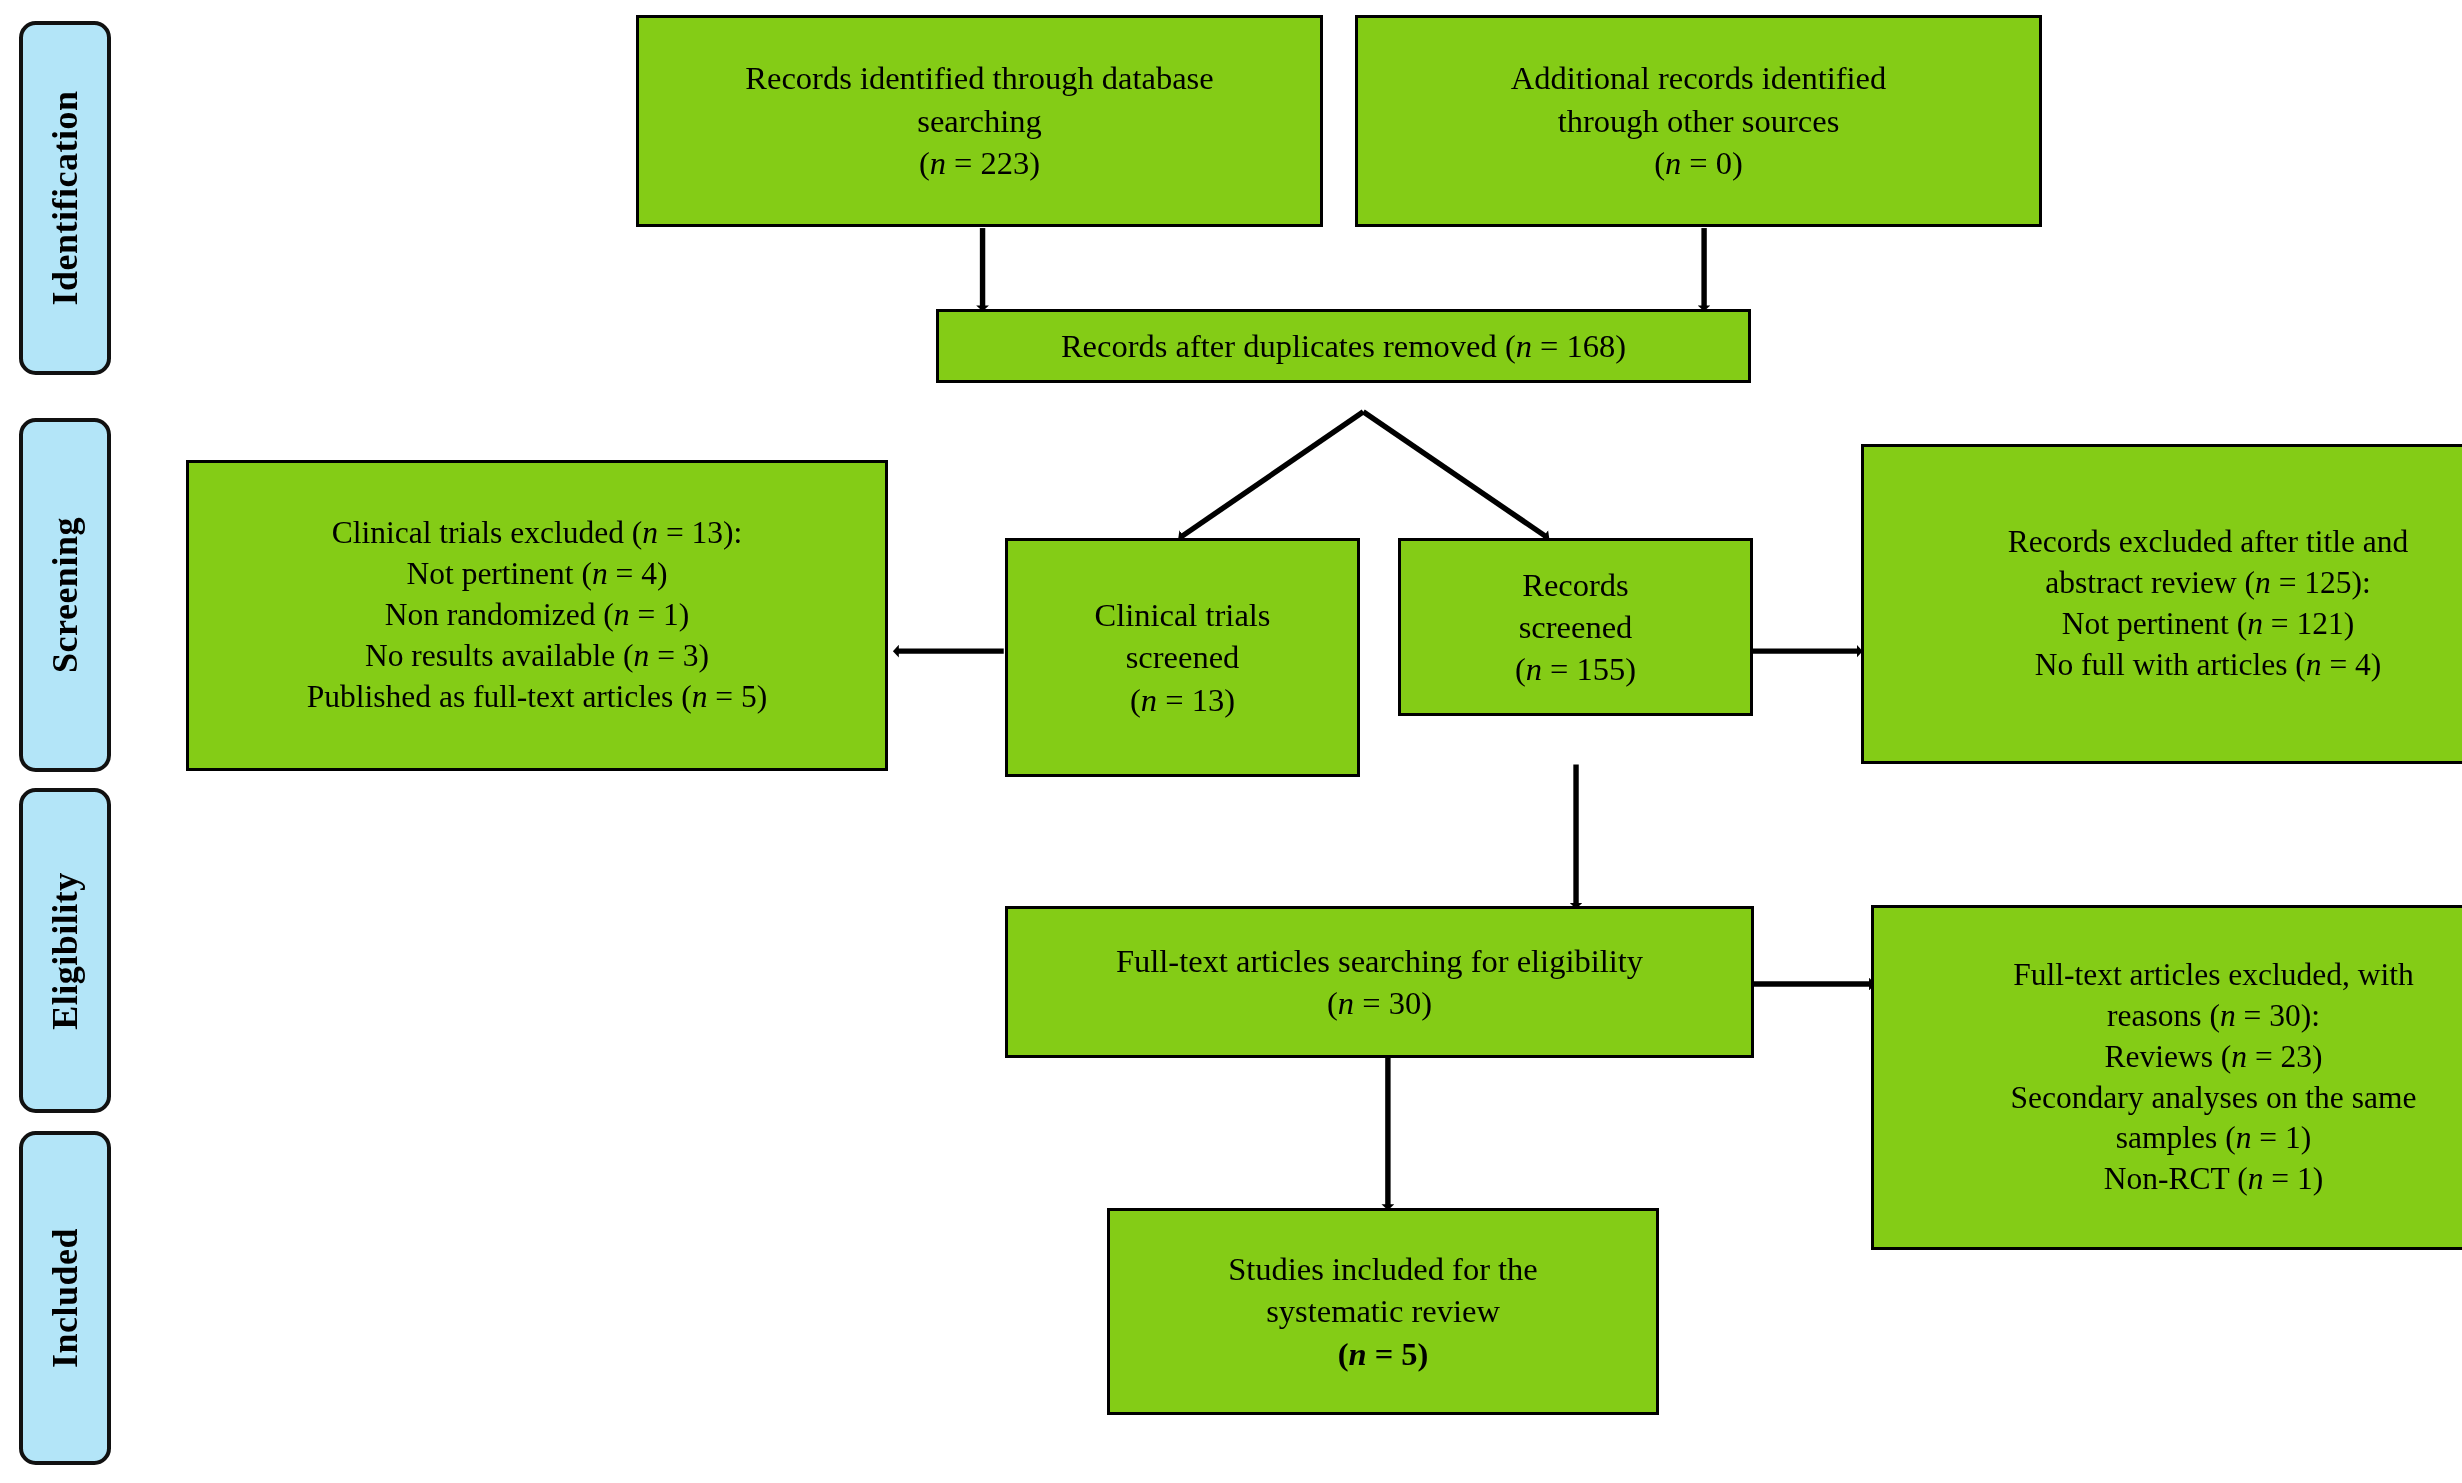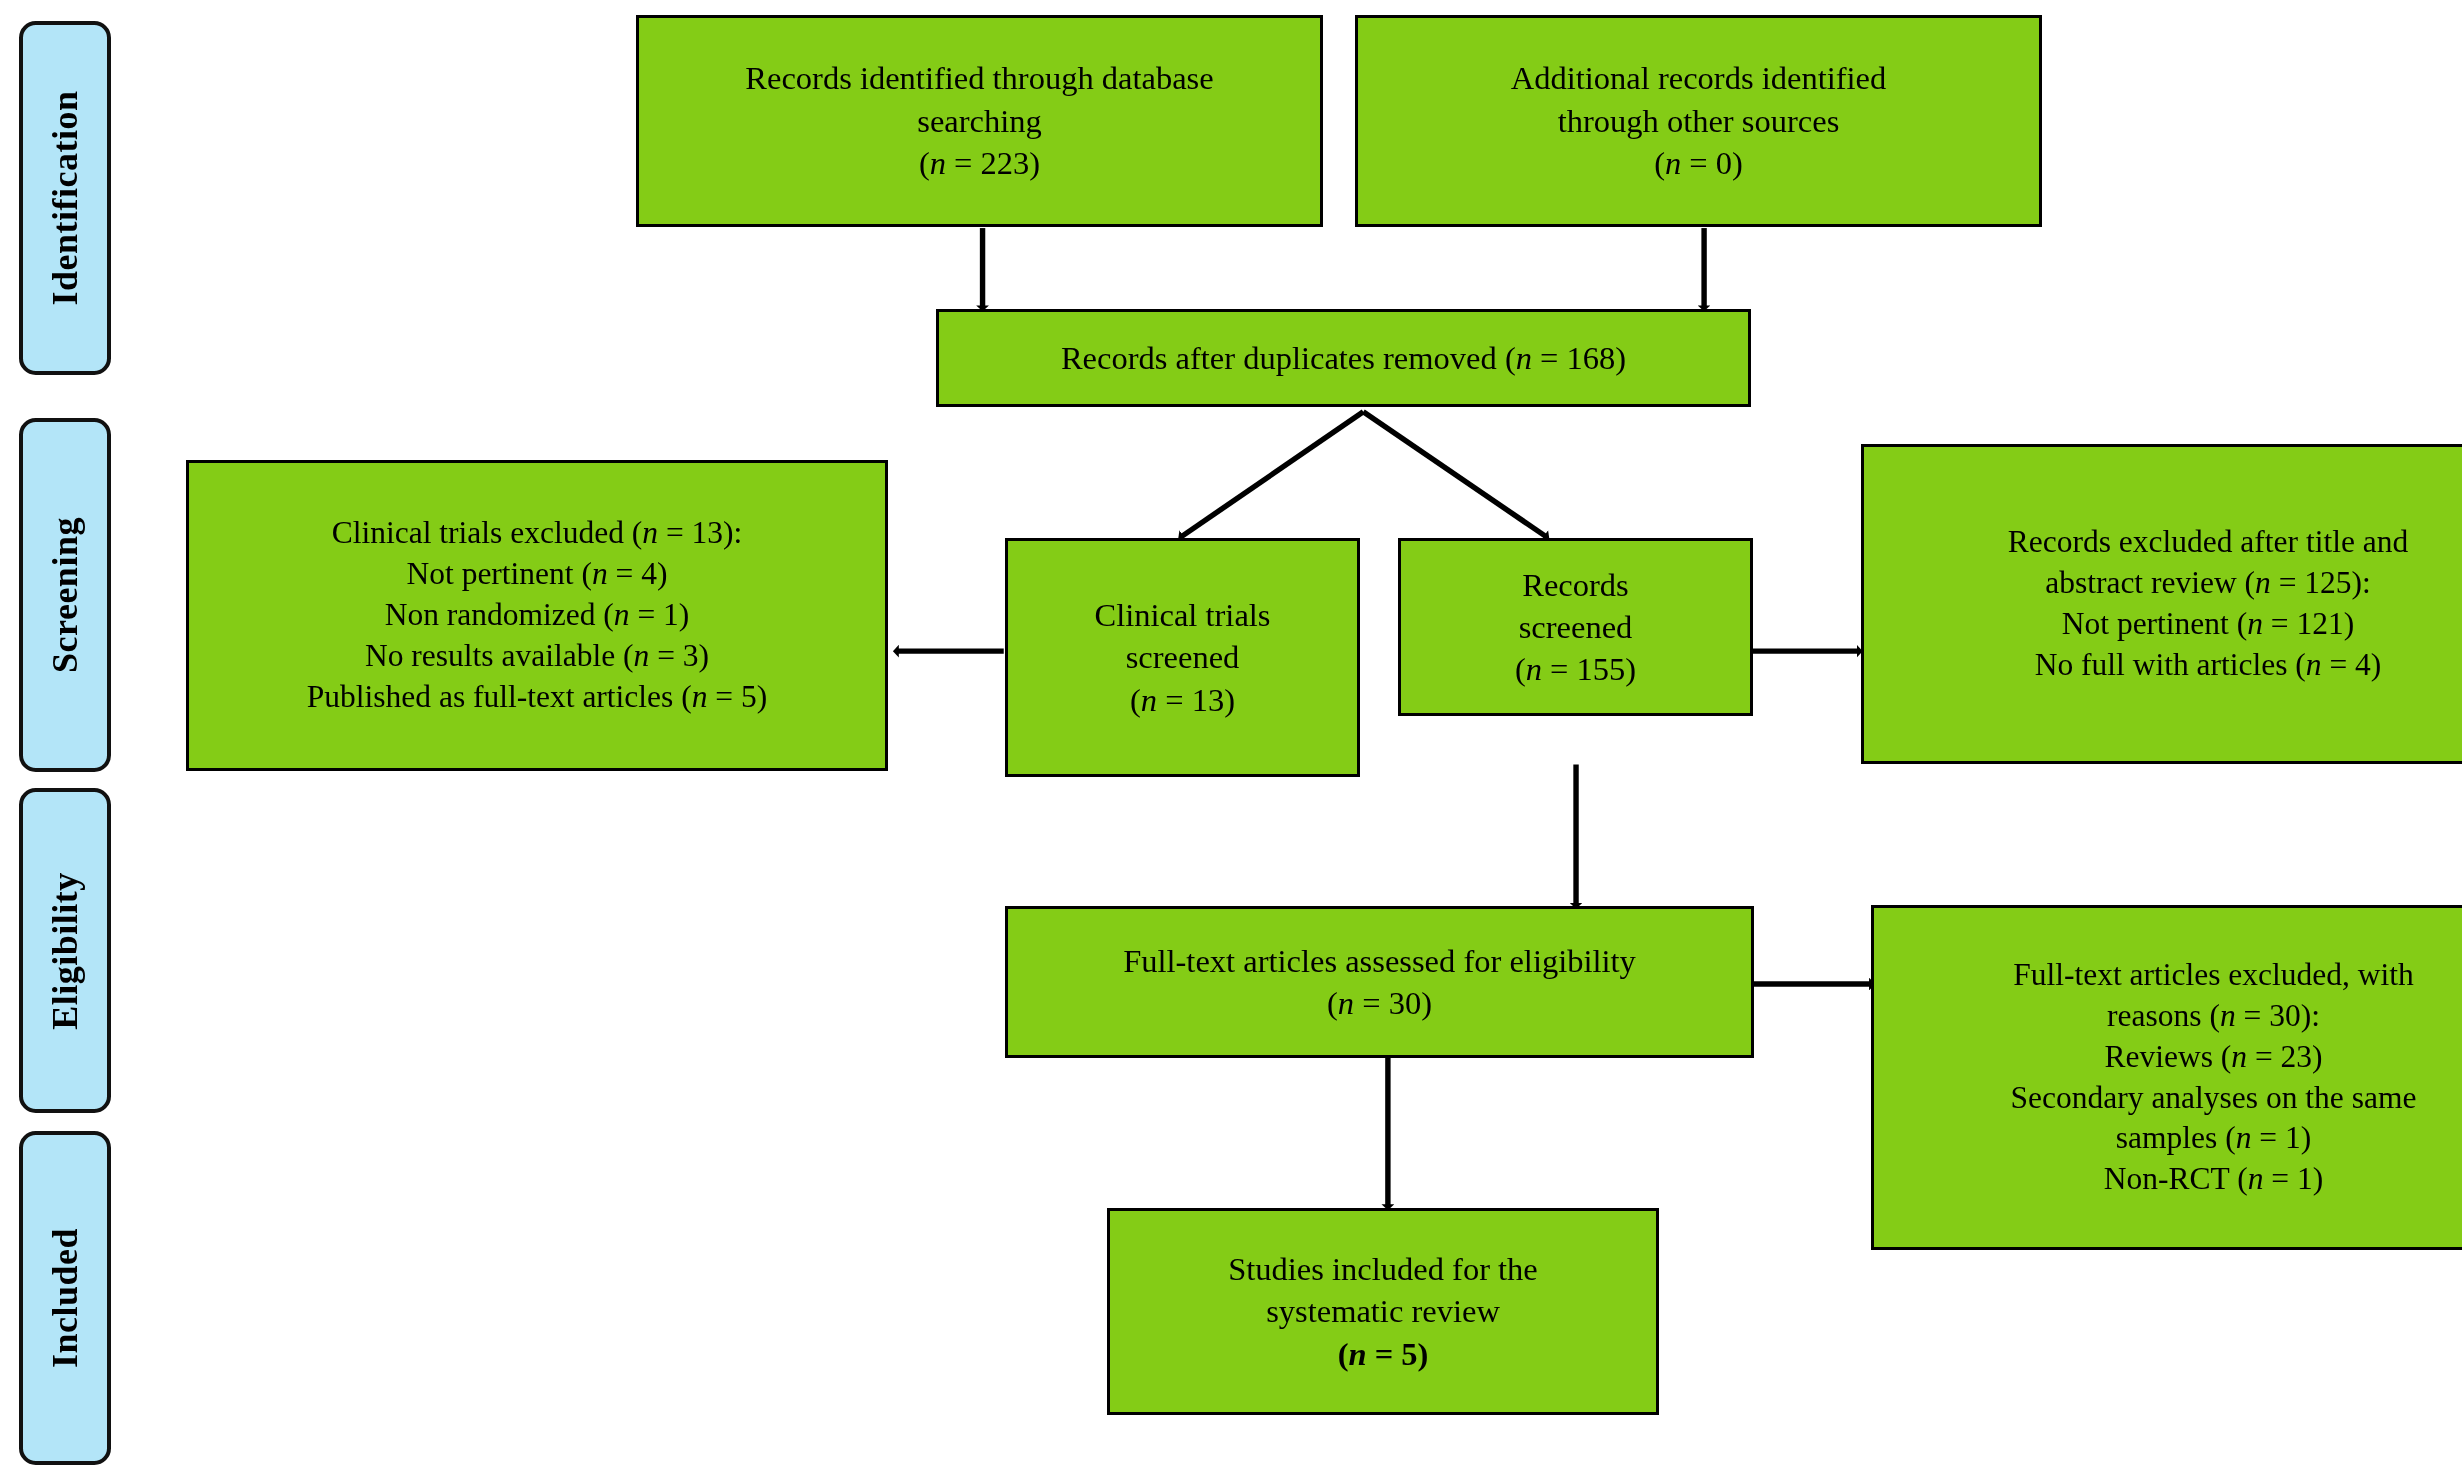--- a/index.html
+++ b/index.html
@@ -118,21 +118,21 @@
     <span class="ln">searching</span>
     <span class="ln"><span>(</span><em>n</em><span> = 223)</span></span>
   </div>
 
   <div class="box" style="left:1355px;top:14.8px;width:687px;height:212px;">
     <span class="ln">Additional records identified</span>
     <span class="ln">through other sources</span>
     <span class="ln"><span>(</span><em>n</em><span> = 0)</span></span>
   </div>
 
-  <div class="box" style="left:936px;top:309px;width:815px;height:98px;">
+  <div class="box" style="left:936px;top:309px;width:815px;height:74px;">
     <span class="ln"><span>Records after duplicates removed (</span><em>n</em><span> = 168)</span></span>
   </div>
 
   <div class="box small" style="left:186px;top:460px;width:702px;height:311px;">
     <span class="ln"><span>Clinical trials excluded (</span><em>n</em><span> = 13):</span></span>
     <span class="ln"><span>Not pertinent (</span><em>n</em><span> = 4)</span></span>
     <span class="ln"><span>Non randomized (</span><em>n</em><span> = 1)</span></span>
     <span class="ln"><span>No results available (</span><em>n</em><span> = 3)</span></span>
     <span class="ln"><span>Published as full-text articles (</span><em>n</em><span> = 5)</span></span>
   </div>
@@ -150,21 +150,21 @@
   </div>
 
   <div class="box small" style="left:1861px;top:444px;width:694px;height:320px;">
     <span class="ln"><span>Records excluded after title and</span><em></em><span></span></span>
     <span class="ln"><span>abstract review (</span><em>n</em><span> = 125):</span></span>
     <span class="ln"><span>Not pertinent (</span><em>n</em><span> = 121)</span></span>
     <span class="ln"><span>No full with articles (</span><em>n</em><span> = 4)</span></span>
   </div>
 
   <div class="box" style="left:1005px;top:906px;width:749px;height:152px;">
-    <span class="ln">Full-text articles assessed for eligibility</span>
+    <span class="ln">Full-text articles searching for eligibility</span>
     <span class="ln"><span>(</span><em>n</em><span> = 30)</span></span>
   </div>
 
   <div class="box small" style="left:1871px;top:905px;width:685px;height:345px;">
     <span class="ln"><span>Full-text articles excluded, with</span><em></em><span></span></span>
     <span class="ln"><span>reasons (</span><em>n</em><span> = 30):</span></span>
     <span class="ln"><span>Reviews (</span><em>n</em><span> = 23)</span></span>
     <span class="ln"><span>Secondary analyses on the same</span><em></em><span></span></span>
     <span class="ln"><span>samples (</span><em>n</em><span> = 1)</span></span>
     <span class="ln"><span>Non-RCT (</span><em>n</em><span> = 1)</span></span>

